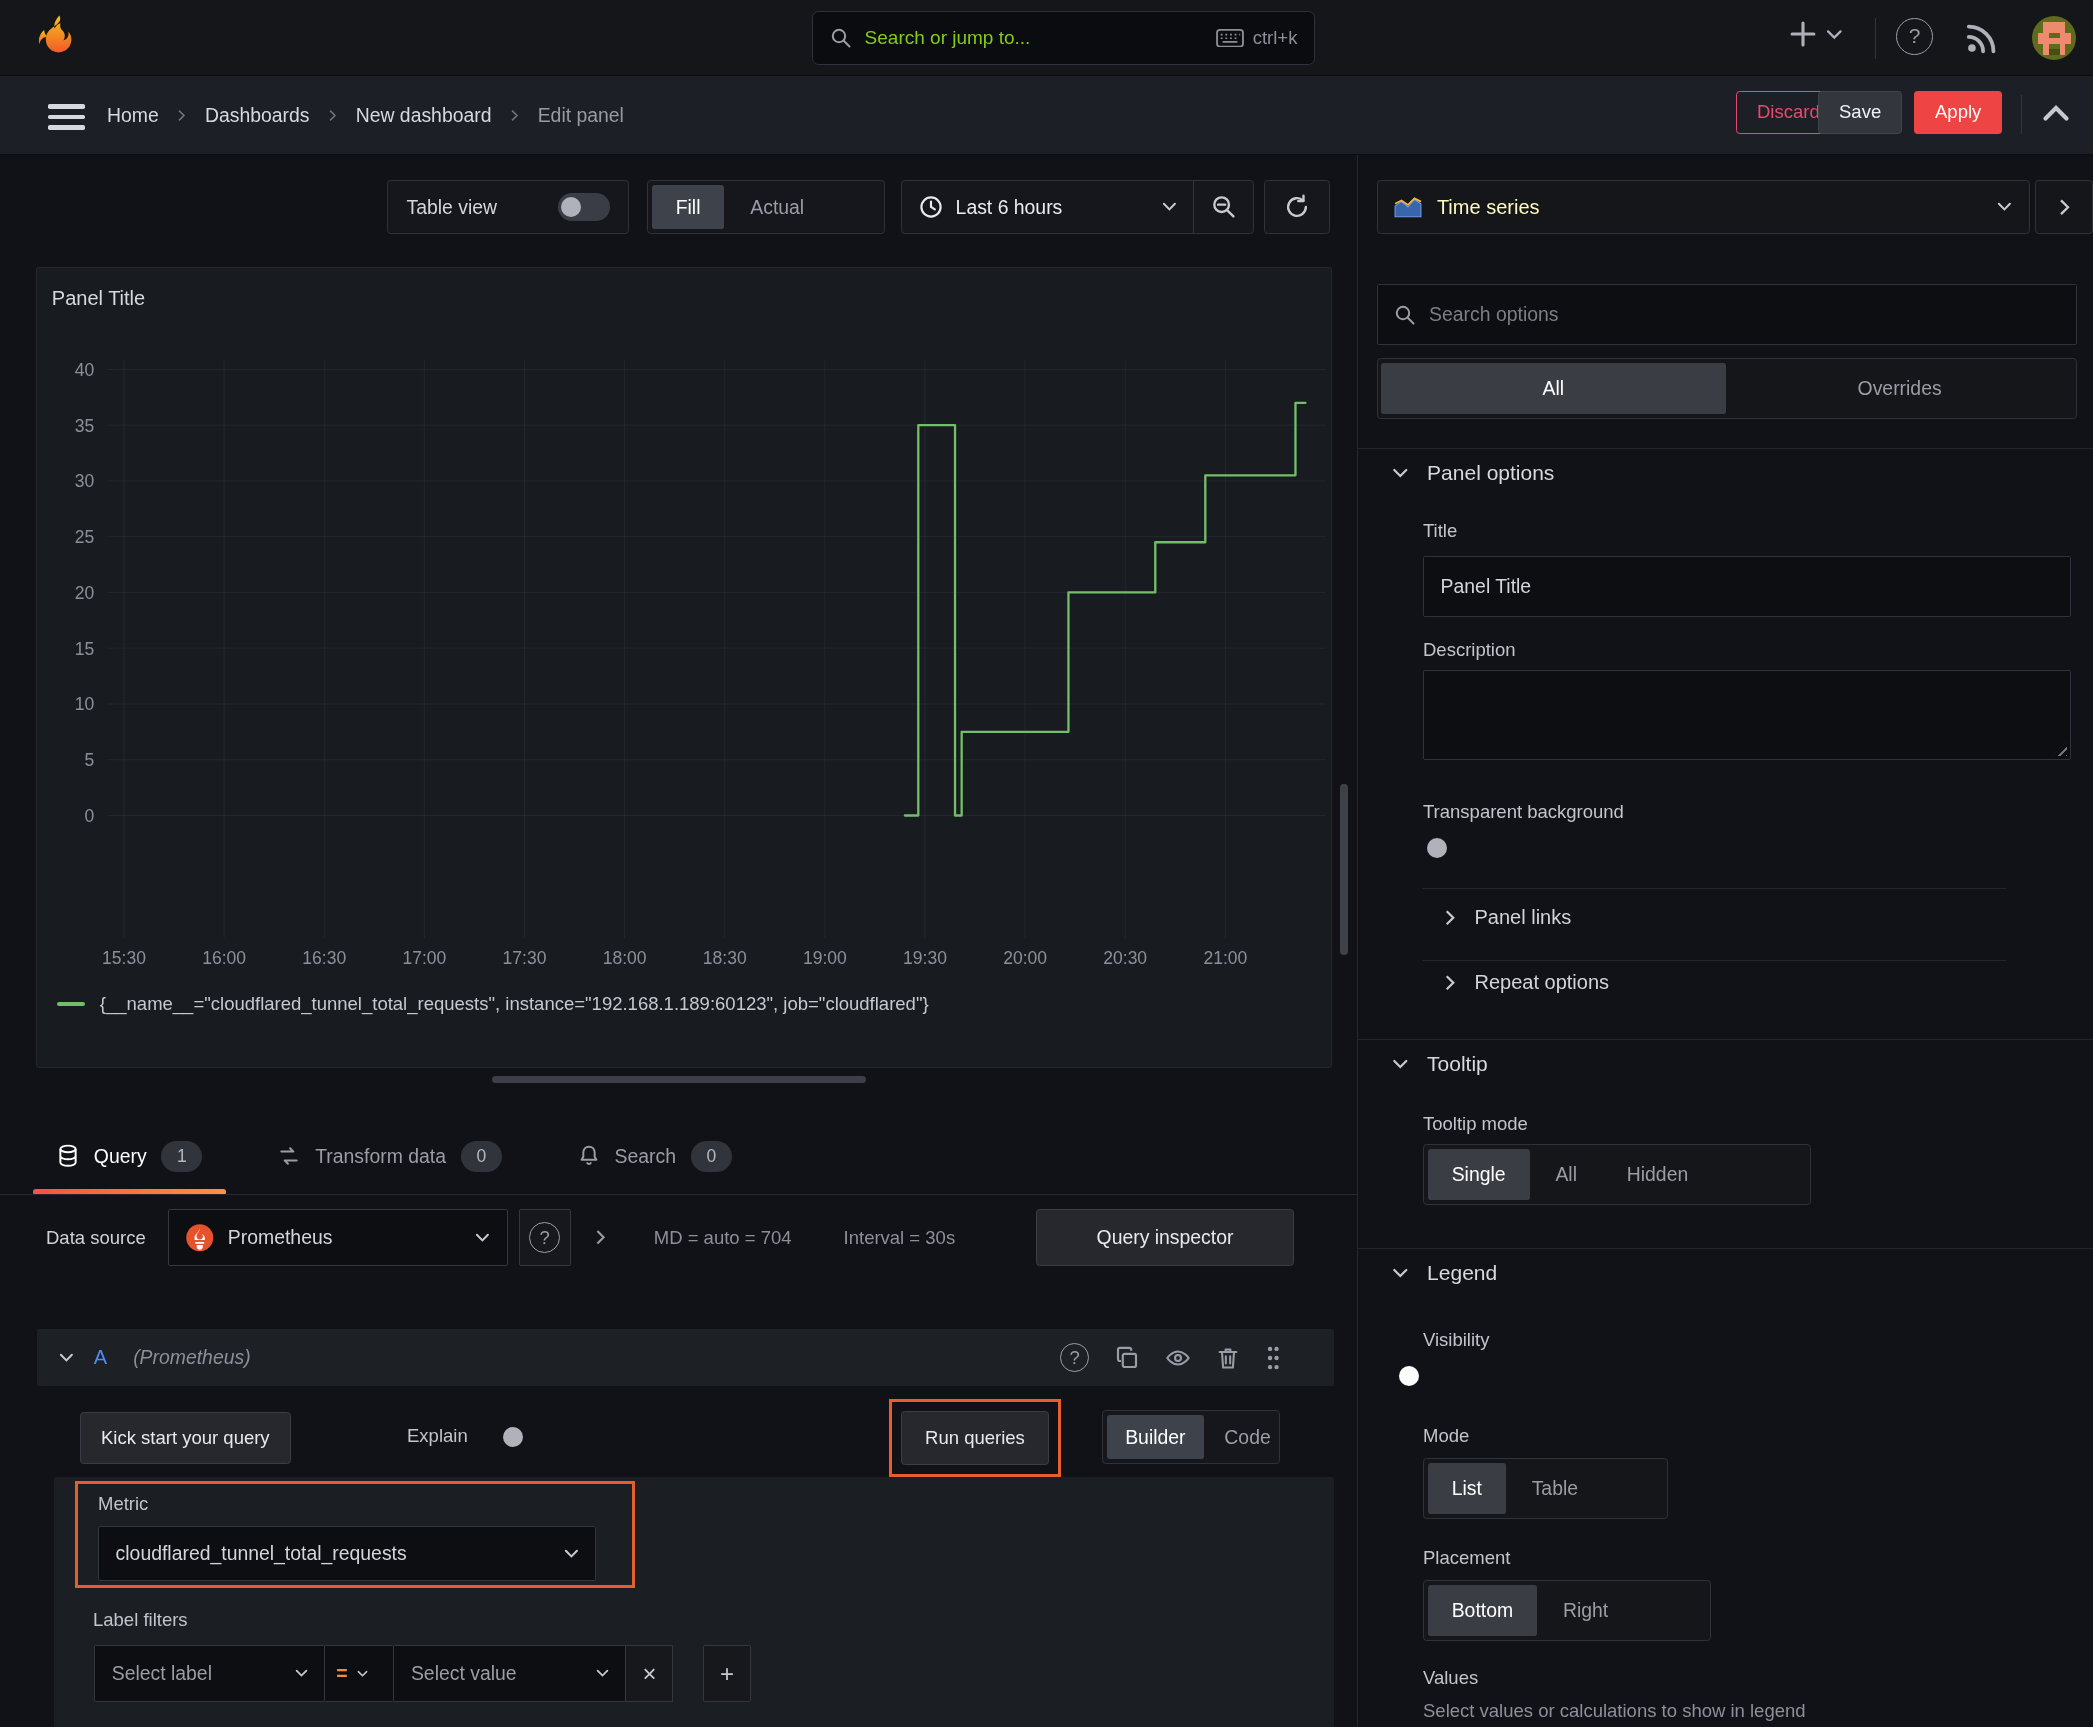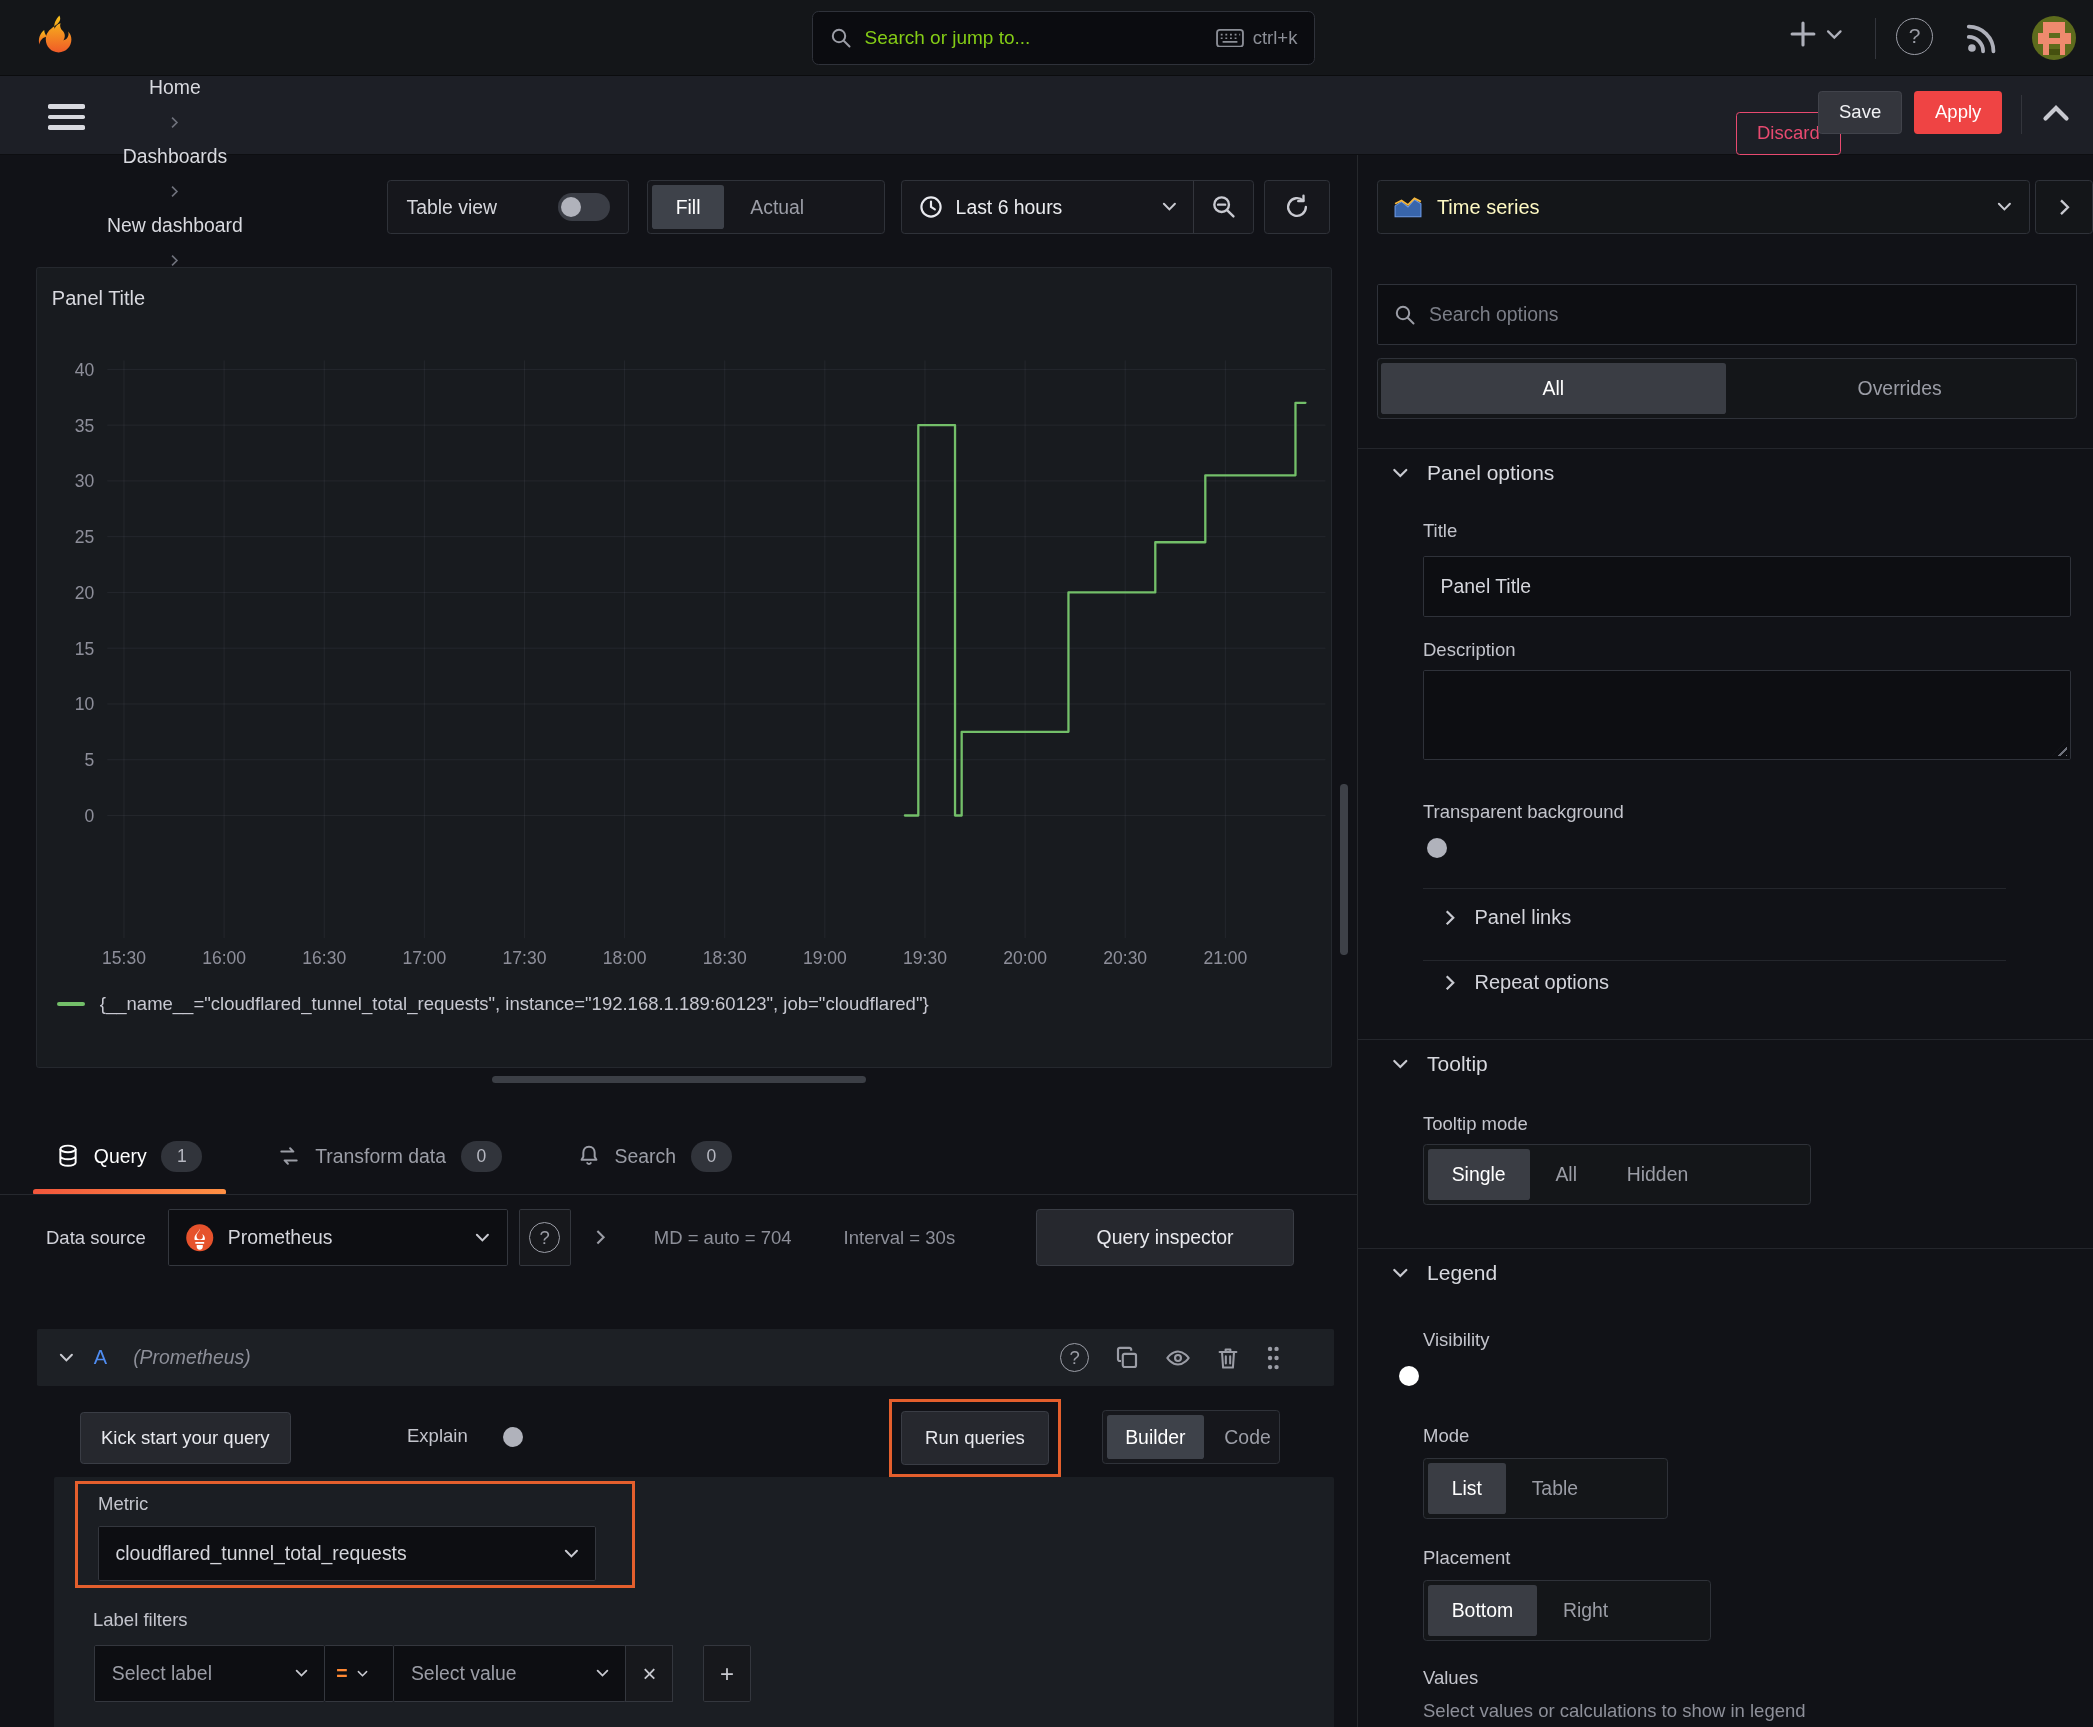--- a/index.html
+++ b/index.html
@@ -18,21 +18,21 @@
   .searchbox { left:812px; top:11px; width:503px; height:54px; background:#0b0c10; border:0.9px solid #2f323a; border-radius:6.5px; display:flex; align-items:center; padding:0 16.6px; gap:13px; cursor:text; }
   .searchbox .ph { color:#84cc16; font-size:19px; flex:1; }
   .kbd { color:#8b8e96; font-size:18.5px; display:flex; align-items:center; gap:9.2px; }
   .iconbtn { color:#aeb0ba; display:flex; align-items:center; justify-content:center; cursor:pointer; }
   .vdiv { width:0.9px; background:#33353c; }
 
   
   .navbar { left:0; top:76px; width:2093px; height:79px; background:#1d1f26; border-bottom:0.9px solid #0d0e11; }
   .burger { left:48px; top:105px; width:37px; height:26px; display:flex; flex-direction:column; justify-content:space-between; cursor:pointer; }
   .burger div { height:4.6px; background:#d8d9df; border-radius:1.8px; }
-  .crumbs { left:107px; top:76px; height:79px; display:flex; align-items:center; gap:16.6px; font-size:19.4px;flex-direction:column; }
+  .crumbs { left:107px; top:76px; height:79px; display:flex; align-items:center; gap:16.6px; font-size:19.4px; }
   .crumb { color:#d8d9df; cursor:pointer; }
   .crumb.last { color:#989aa4; cursor:default; }
   .crumbsep { color:#6f727c; }
   .btn { height:43px; border-radius:3.7px; display:inline-flex; align-items:center; justify-content:center; padding:0 20px; font-size:18.5px; cursor:pointer; border:0.9px solid transparent; white-space:nowrap; }
   .btn.ghost-danger { border-color:#e84a70; color:#e84a70; background:transparent; }
   .btn.secondary { background:#34363d; color:#f1f2f5; border-color:#41434b; }
   .btn.primary { color:#fff; }
   .btn.toolbtn { background:#26282e; color:#e8e9ee; border-color:#3a3d45; }
 
   
@@ -182,21 +182,21 @@
         </svg>
       </span>
     <span class="crumb">New dashboard</span>
     <span class="crumbsep">
         <svg width="13" height="13" viewBox="0 0 10 16">
           <path d="M2 2l6 6-6 6" fill="none" stroke="#6f727c" stroke-width="2"></path>
         </svg>
       </span>
     <span class="crumb last">Edit panel</span>
   </div>
-  <div class="abs btn ghost-danger" style="position:absolute;left:1736px;top:14.8px;margin-top:21px;">Discard</div>
+  <div class="abs btn ghost-danger" style="position:absolute;left:1736px;top:14.8px;">Discard</div>
   <div class="abs btn secondary" style="position:absolute;left:1818px;top:14.8px;">Save</div>
   <div class="abs btn primary" style="position: absolute; left: 1914px; top: 14.8px; background: #ef4444;">Apply</div>
   <div class="vdiv" style="position:absolute;left:2021px;top:18.5px;height:39px;"></div>
   <div style="position:absolute;left:2042px;top:28px;">
     <svg width="28" height="18.5" viewBox="0 0 16 10">
         <path d="M2 8l6-6 6 6" fill="none" stroke="#c9cad1" stroke-width="2.4" stroke-linecap="round"></path>
       </svg>
   </div>
 </div>
 

